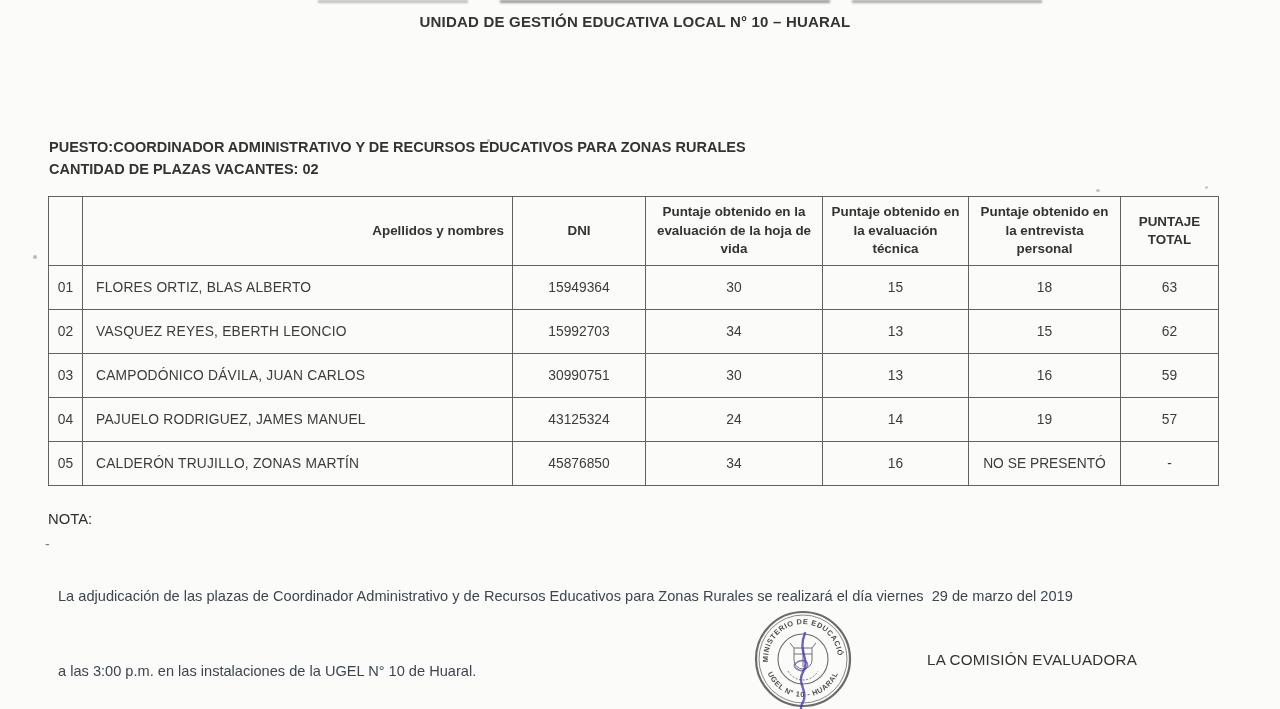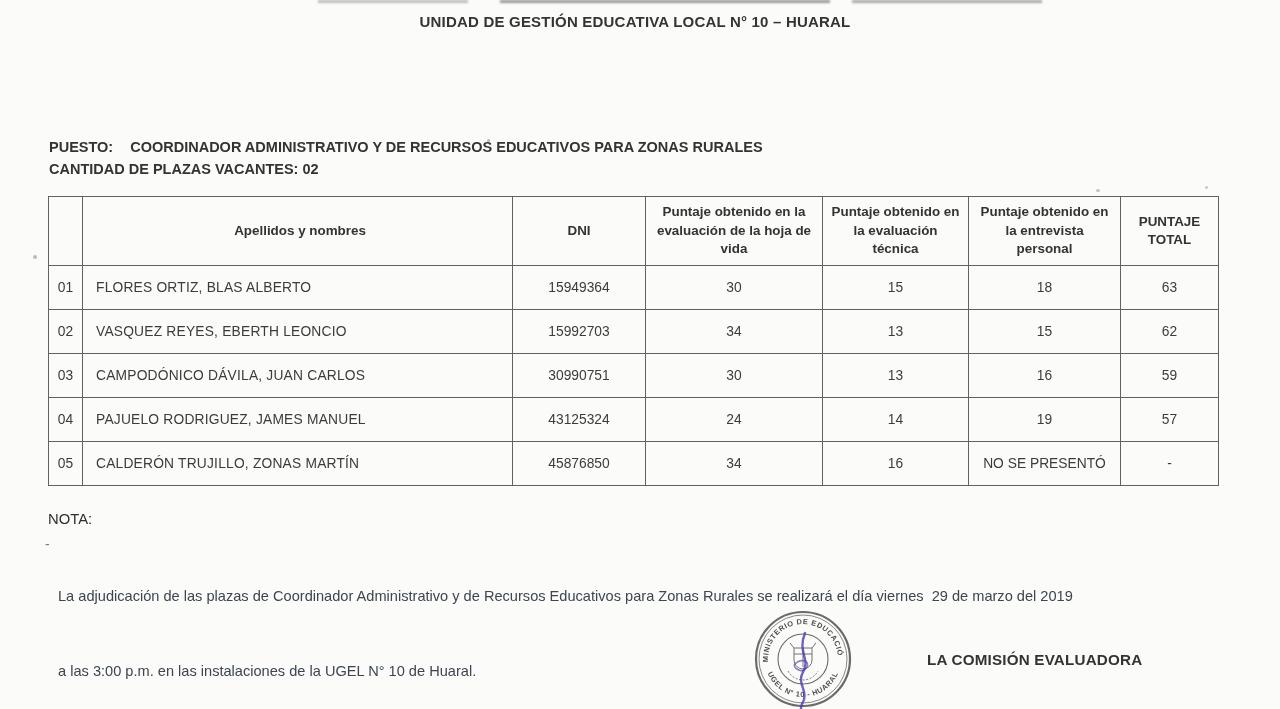--- a/index.html
+++ b/index.html
@@ -26,50 +26,50 @@
   .title-row { position:absolute; top:72px; left:0; width:1270px; text-align:center; }
   .doc-title {
     display:inline-block; font-weight:bold; font-size:15px; letter-spacing:.2px; color:#323232;
     border-bottom:1.6px solid #3c3c3c; padding-bottom:2px;
   }
 
   .puesto-block {
     position:absolute; left:49px; top:137px;
     font-weight:bold; font-size:14.5px; line-height:21.5px; color:#333;
   }
-  .puesto-label { margin-right:17px; }
+  .puesto-label { }
 
   table.results {
     position:absolute; left:48px; top:196px; width:1170px;
     border-collapse:collapse; table-layout:fixed;
   }
   .results th, .results td {
     border:1.5px solid #616161; vertical-align:middle;
     overflow:hidden;
   }
   .results th {
     font-weight:bold; font-size:13.4px; line-height:1.38; color:#333;
     text-align:center; padding:3px 8px; height:62px;
   }
-  .results th.names-col { text-align:center; padding-left:13px; }
+  .results th.names-col { text-align:right; padding-left:13px; }
   .results td {
     font-size:13.8px; color:#3c3c3c; text-align:center; height:39px; padding:2px 6px;
   }
   .results td.names-col { text-align:left; padding-left:13px; letter-spacing:.2px; }
 
   .nota-label { position:absolute; left:48px; top:511px; font-weight:normal; font-size:14.8px; color:#2e2e2e; }
   .nota-bullet { position:absolute; left:45px; top:536px; font-size:14px; color:#566072; opacity:.8; }
   .nota-lines {
     position:absolute; left:58px; top:534px; width:1175px;
     font-size:14.6px; line-height:25px; color:#3e4550; white-space:pre-wrap;
   }
 
   .comision {
     position:absolute; left:927px; top:651px;
-    font-weight:bold; font-size:15.2px; letter-spacing:.2px; color:#333;
+    font-weight:normal; font-size:15.2px; letter-spacing:.2px; color:#333;
   }
 
   .stamp { position:absolute; left:752px; top:609px; }
   .stamp-arc-text { font-family:"Liberation Sans",sans-serif; font-size:7.4px; font-weight:bold; letter-spacing:.6px; fill:#4e4e4e; }
 </style>
 </head>
 <body>
 
 <div class="page">
   <div class="scan-layer">

